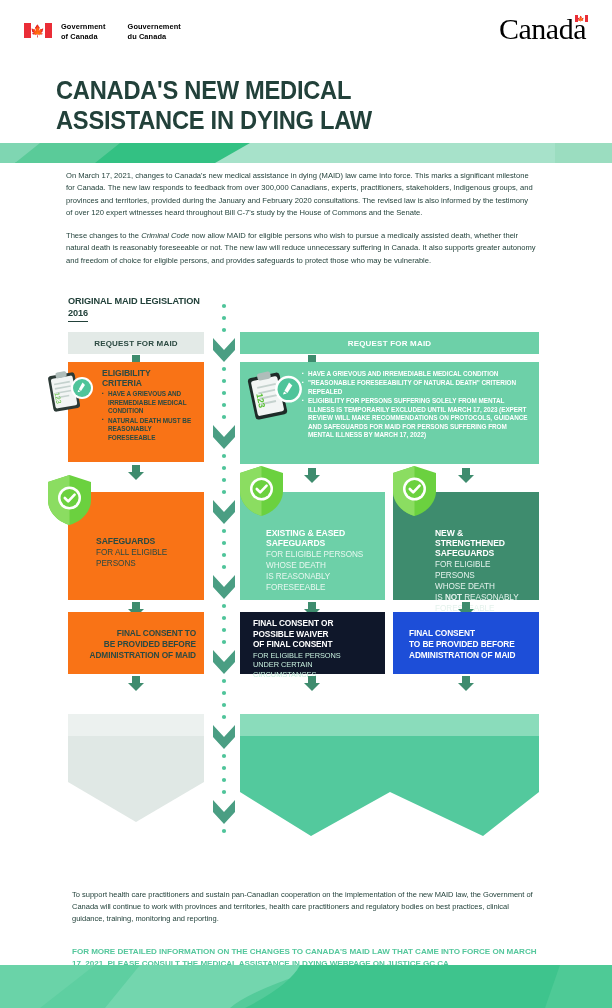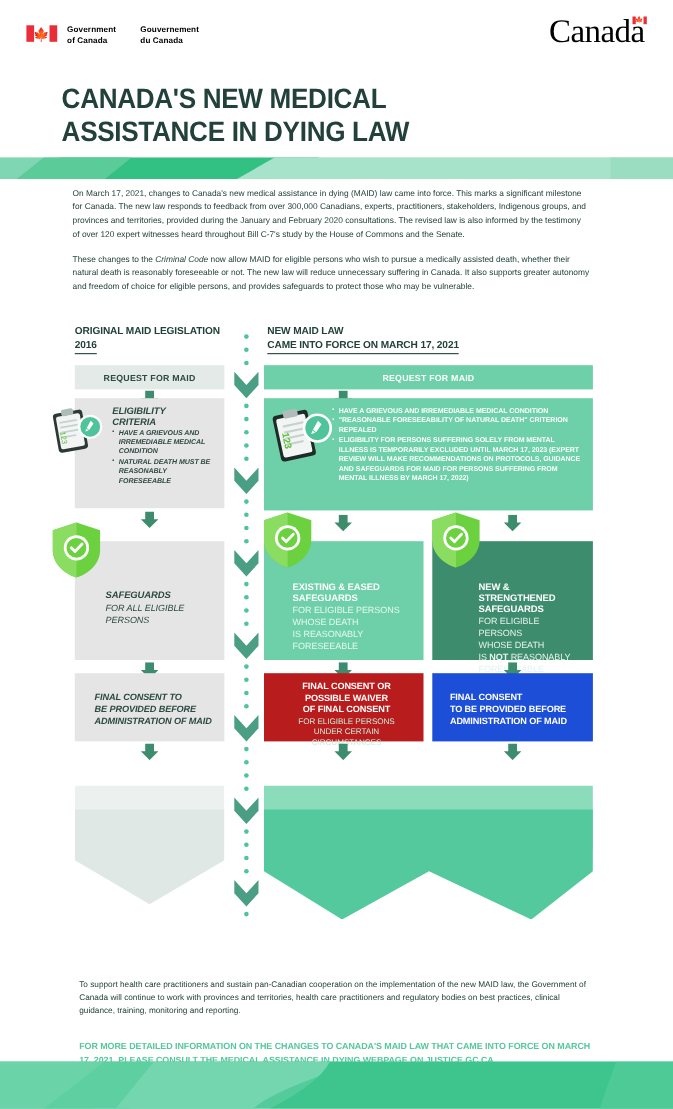--- a/index.html
+++ b/index.html
@@ -60,21 +60,21 @@
   .col-new { position:absolute; left:393px; width:146px; }
   .col-wide { position:absolute; left:240px; width:299px; }
 
   .box { position:absolute; }
   .bar-label {
     height:22px; display:flex; align-items:center; justify-content:center;
     font-size:8px; font-weight:bold; letter-spacing:0.2px;
   }
   .grey   { background:#E3EAE7; color:#2C4A42; }
   .mint   { background:#6DD0A8; color:#ffffff; }
-  .greylt { background:#e5e5e5; color:#2C4A42;font-style:italic; }
+  .greylt { background:#f97316; color:#2C4A42; }
 
   .elig-old { top:30px; height:100px; }
   .elig-new { top:30px; height:102px; }
   .sg-row   { top:160px; height:108px; }
   .fc-row   { top:280px; height:62px; }
 
   .content { padding:8px 8px 8px 10px; }
   h4.bt { font-size:8.6px; font-weight:bold; line-height:1.18; letter-spacing:-0.1px; }
   .sm   { font-size:7.3px; line-height:1.28; letter-spacing:-0.05px; }
   ul.bul { list-style:none; margin-top:2px; }
@@ -152,23 +152,20 @@
     </svg>
   </div>
 
   <div class="intro">
     <p>On March 17, 2021, changes to Canada's new medical assistance in dying (MAID) law came into force. This marks a significant milestone for Canada. The new law responds to feedback from over 300,000 Canadians, experts, practitioners, stakeholders, Indigenous groups, and provinces and territories, provided during the January and February 2020 consultations. The revised law is also informed by the testimony of over 120 expert witnesses heard throughout Bill C-7's study by the House of Commons and the Senate.</p>
     <p><span>These changes to the </span><em>Criminal Code</em><span> now allow MAID for eligible persons who wish to pursue a medically assisted death, whether their natural death is reasonably foreseeable or not. The new law will reduce unnecessary suffering in Canada. It also supports greater autonomy and freedom of choice for eligible persons, and provides safeguards to protect those who may be vulnerable.</span></p>
   </div>
 
   <div class="colhead" id="head-old">
     <span>ORIGINAL MAID LEGISLATION</span><br><span class="sub">2016</span>
-  </div>
-  <div class="colhead" id="head-new">
-    <span>NEW MAID LAW</span><br><span class="sub">CAME INTO FORCE ON MARCH 17, 2021</span>
   </div>
 
   <div class="flow">
 
     <div class="box col-old bar-label grey" style="top:0;">REQUEST FOR MAID</div>
     <div class="box col-wide bar-label mint" style="top:0;">REQUEST FOR MAID</div>
 
     <svg class="arrow-sm" style="left:128px; top:23px;" viewBox="0 0 16 15">
         <polygon points="4,0 12,0 12,7 16,7 8,15 0,7 4,7" fill="#3E8C6E"></polygon>
       </svg>
@@ -302,30 +299,30 @@
         <polygon points="4,0 12,0 12,7 16,7 8,15 0,7 4,7" fill="#3E8C6E"></polygon>
       </svg>
     <svg class="arrow-sm" style="left:304px; top:270px;" viewBox="0 0 16 15">
         <polygon points="4,0 12,0 12,7 16,7 8,15 0,7 4,7" fill="#3E8C6E"></polygon>
       </svg>
     <svg class="arrow-sm" style="left:458px; top:270px;" viewBox="0 0 16 15">
         <polygon points="4,0 12,0 12,7 16,7 8,15 0,7 4,7" fill="#3E8C6E"></polygon>
       </svg>
 
     <div class="box col-old fc-row greylt">
-      <div class="content" style="padding-left:18px; padding-top:16px;">
+      <div class="content" style="padding-left:18px; padding-top:16px;text-align:right;">
         <h4 class="bt" style="font-size:8.3px; line-height:1.3;">
           <span>FINAL CONSENT TO</span><br>
           <span>BE PROVIDED BEFORE</span><br>
           <span>ADMINISTRATION OF MAID</span>
         </h4>
       </div>
     </div>
 
-    <div class="box col-mid fc-row" style="background:#b91c1c;text-align:center;">
+    <div class="box col-mid fc-row" style="background:#0f172a;">
       <div class="content" style="padding-left:13px; padding-top:6px; color:#fff;">
         <h4 class="bt" style="font-size:8.3px; line-height:1.28;">
           <span>FINAL CONSENT OR</span><br>
           <span>POSSIBLE WAIVER</span><br>
           <span>OF FINAL CONSENT</span>
         </h4>
         <div class="sm" style="font-size:7.4px; line-height:1.3; color:#C6EEDD; margin-top:1px;">
           <span>FOR ELIGIBLE PERSONS</span><br>
           <span>UNDER CERTAIN</span><br>
           <span>CIRCUMSTANCES</span>

